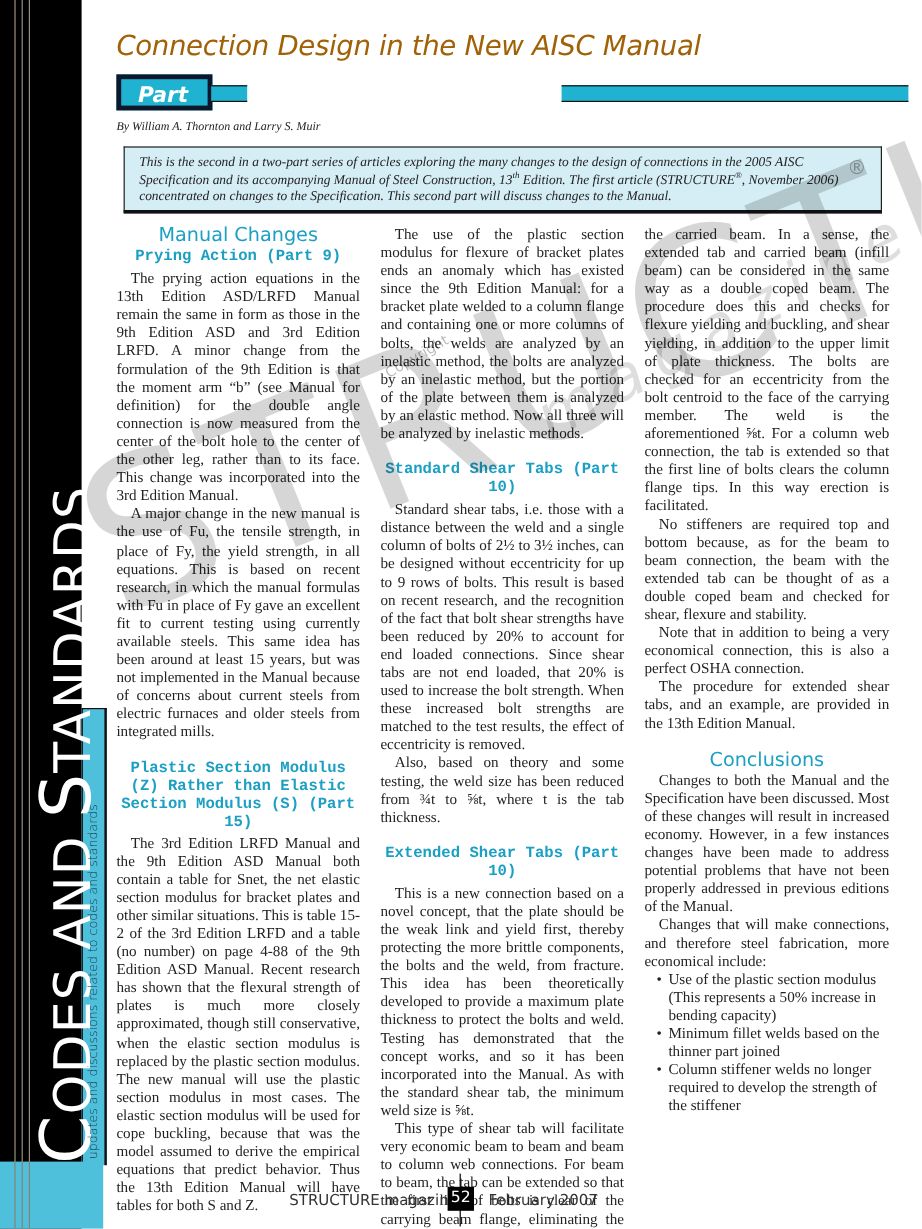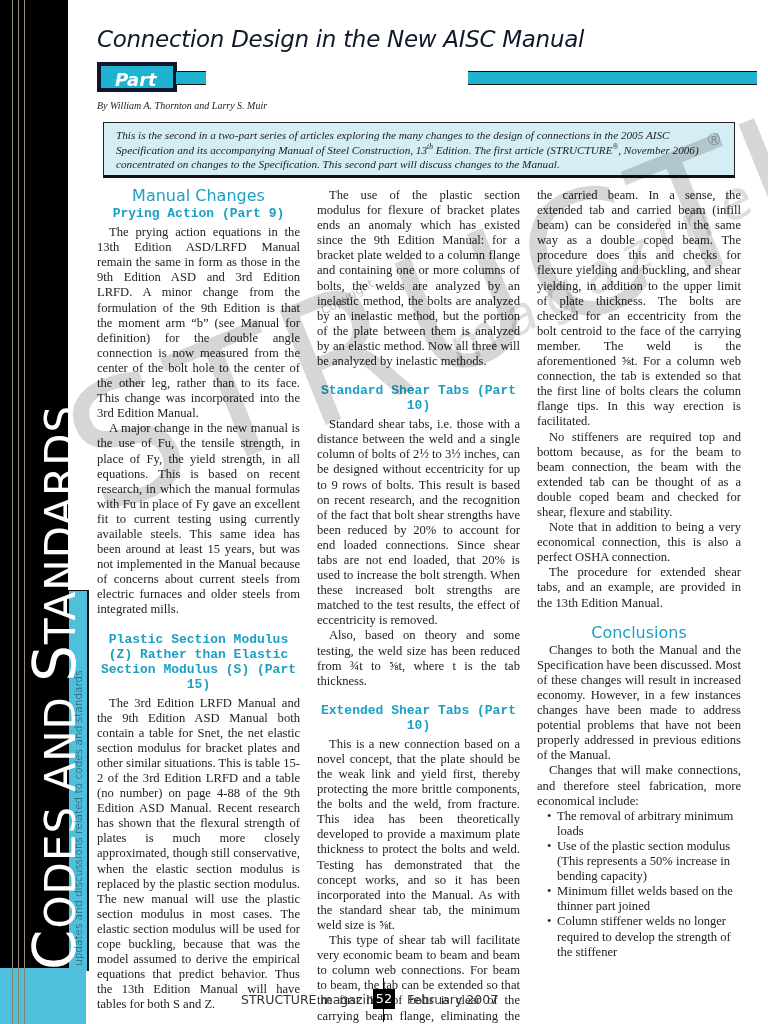--- a/index.html
+++ b/index.html
@@ -9,21 +9,21 @@
   .sidebar { position:absolute; left:0; top:0; width:68px; height:1024px; background:#000; }
   .sidebar .vline { position:absolute; top:0; bottom:0; width:1px; background:#9a9080; }
   .sidebar-teal { position:absolute; left:68px; top:590px; width:18px; height:380px; background:#4fc0dc; border-left:1px solid #000; border-right:2px solid #111; border-top:1px solid #111; }
   .sidebar-teal-bottom { position:absolute; left:0; top:968px; width:86px; height:56px; background:#4fc0dc; }
   .sidebar-teal-bottom .vline2 { position:absolute; top:0; bottom:0; width:1px; background:#8a8270; }
   .sidebar-title { position:absolute; left:34px; top:970px; transform-origin:0 0; transform:rotate(-90deg); white-space:nowrap; color:#fff; font-family:"DejaVu Sans", sans-serif; font-size:42px; letter-spacing:1px; line-height:42px; }
   .sidebar-title .big { font-size:58px; }
   .sidebar-sub { position:absolute; left:72px; top:966px; transform-origin:0 0; transform:rotate(-90deg); white-space:nowrap; color:#1a3a4a; font-family:"DejaVu Sans", sans-serif; font-size:10.5px; font-weight:300; }
 
   
-  .article-title { position:absolute; left:97px; top:26px; font-family:"DejaVu Sans", sans-serif; font-style:italic; font-size:23px; color:#0f172a; letter-spacing:-0.3px; }
+  .article-title { position:absolute; left:97px; top:26px; font-family:"DejaVu Sans", sans-serif; font-style:italic; font-size:23px; color:#a16207; letter-spacing:-0.3px; }
   .part-bar { position:absolute; left:97px; top:62px; height:30px; width:660px; }
   .part-label-box { position:absolute; left:0; top:0; width:80px; height:30px; background:#1fb3d1; border:4px solid #0f172a; box-sizing:border-box; }
   .part-label { position:absolute; left:14px; top:3px; font-family:"DejaVu Sans", sans-serif; font-weight:bold; font-style:italic; font-size:18px; color:#fff; }
   .part-connector { position:absolute; left:79px; top:9px; width:30px; height:12px; background:#1fb3d1; border-top:1px solid #111; border-bottom:1px solid #111; }
   .part-subtitle-box { position:absolute; left:106px; top:2px; width:265px; height:28px; background:#1fb3d1; box-shadow:2px 3px 3px rgba(0,0,0,0.45); }
   .part-subtitle { position:absolute; left:12px; top:4px; font-family:"DejaVu Sans", sans-serif; font-style:italic; font-size:15px; color:#fff; white-space:nowrap; }
   .part-subtitle sup { font-size:9px; }
   .part-line { position:absolute; left:371px; top:9px; right:0; height:12px; background:#1fb3d1; border-top:1px solid #111; border-bottom:1px solid #111; }
 
   .byline { position:absolute; left:97px; top:100px; font-style:italic; font-size:10px; color:#222; }
@@ -116,21 +116,20 @@
 <div class="col col3">
   <p style="text-indent:0">the carried beam. In a sense, the extended tab and carried beam (infill beam) can be considered in the same way as a double coped beam. The procedure does this and checks for flexure yielding and buckling, and shear yielding, in addition to the upper limit of plate thickness. The bolts are checked for an eccentricity from the bolt centroid to the face of the carrying member. The weld is the aforementioned ⅝t. For a column web connection, the tab is extended so that the first line of bolts clears the column flange tips. In this way erection is facilitated.</p>
   <p>No stiffeners are required top and bottom because, as for the beam to beam connection, the beam with the extended tab can be thought of as a double coped beam and checked for shear, flexure and stability.</p>
   <p>Note that in addition to being a very economical connection, this is also a perfect OSHA connection.</p>
   <p>The procedure for extended shear tabs, and an example, are provided in the 13th Edition Manual.</p>
   <div class="gap"></div>
   <div class="section-head">Conclusions</div>
   <p>Changes to both the Manual and the Specification have been discussed. Most of these changes will result in increased economy. However, in a few instances changes have been made to address potential problems that have not been properly addressed in previous editions of the Manual.</p>
   <p>Changes that will make connections, and therefore steel fabrication, more economical include:</p>
   <ul class="bullets">
-    <li>The removal of arbitrary minimum loads</li>
     <li>Use of the plastic section modulus (This represents a 50% increase in bending capacity)</li>
     <li>Minimum fillet welds based on the thinner part joined</li>
     <li>Column stiffener welds no longer required to develop the strength of the stiffener</li>
   </ul>
 </div>
 
 <div class="watermark wm-big">STRUCTURE</div>
 <div class="watermark wm-mag">magazine</div>
 <div class="watermark wm-copy">Copyright</div>
 <div class="watermark wm-reg">®</div>

